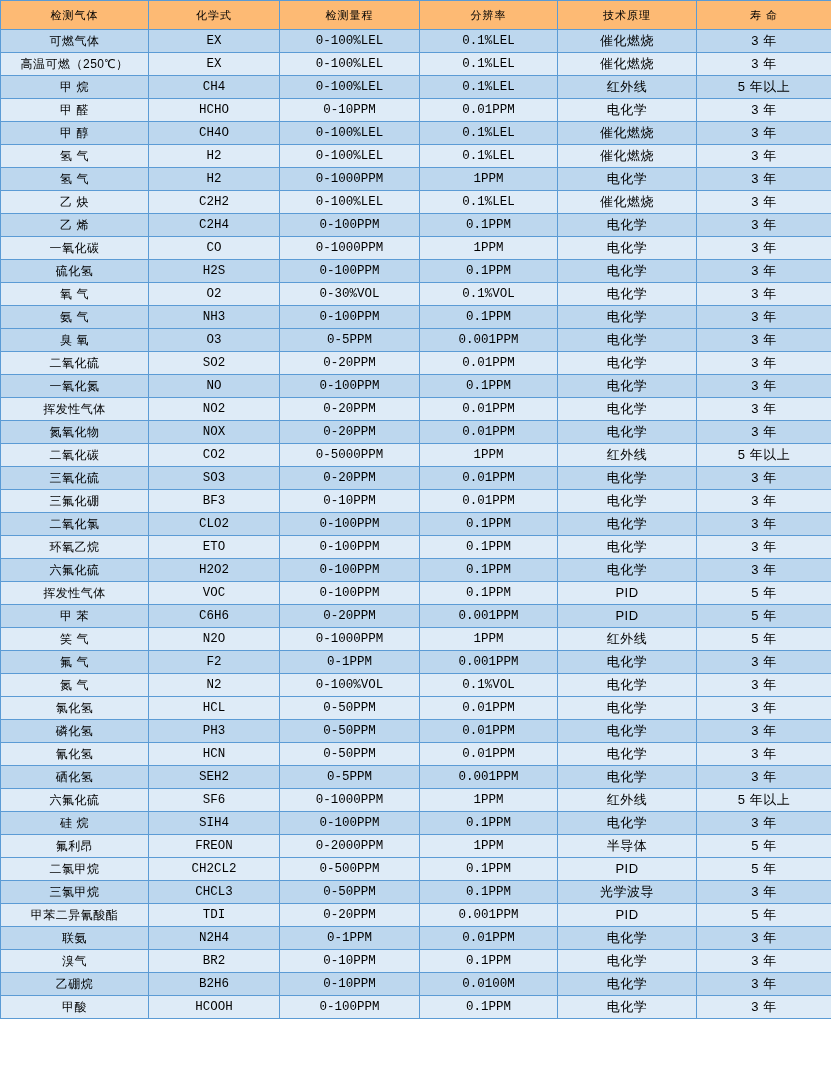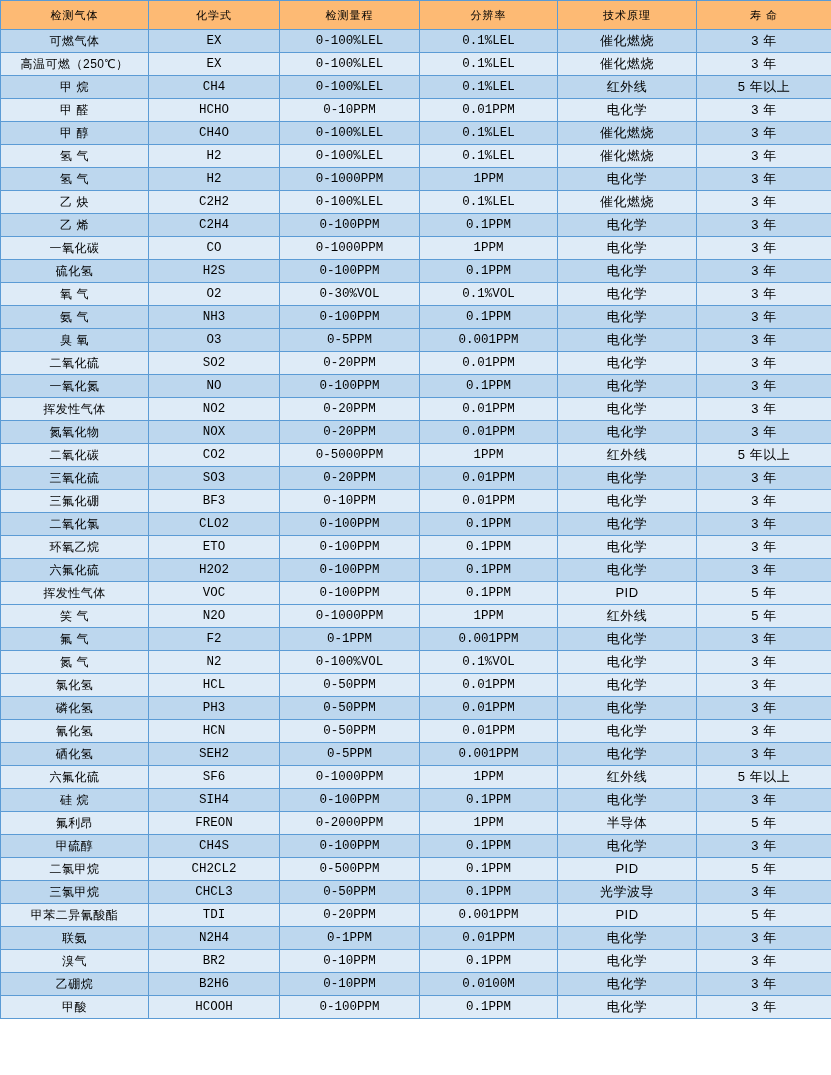--- a/index.html
+++ b/index.html
@@ -281,20 +281,28 @@
         <td class="life">3 年</td>
       </tr>
       <tr class="alt">
         <td class="name">挥发性气体</td>
         <td class="formula">VOC</td>
         <td class="range">0-100PPM</td>
         <td class="resolution">0.1PPM</td>
         <td class="principle">PID</td>
         <td class="life">5 年</td>
       </tr>
+      <tr>
+        <td class="name">甲 苯</td>
+        <td class="formula">C6H6</td>
+        <td class="range">0-20PPM</td>
+        <td class="resolution">0.001PPM</td>
+        <td class="principle">PID</td>
+        <td class="life">5 年</td>
+      </tr>
       <tr class="alt">
         <td class="name">笑 气</td>
         <td class="formula">N2O</td>
         <td class="range">0-1000PPM</td>
         <td class="resolution">1PPM</td>
         <td class="principle">红外线</td>
         <td class="life">5 年</td>
       </tr>
       <tr>
         <td class="name">氟 气</td>
@@ -361,28 +369,20 @@
         <td class="life">3 年</td>
       </tr>
       <tr class="alt">
         <td class="name">氟利昂</td>
         <td class="formula">FREON</td>
         <td class="range">0-2000PPM</td>
         <td class="resolution">1PPM</td>
         <td class="principle">半导体</td>
         <td class="life">5 年</td>
       </tr>
-      <tr>
-        <td class="name">甲硫醇</td>
-        <td class="formula">CH4S</td>
-        <td class="range">0-100PPM</td>
-        <td class="resolution">0.1PPM</td>
-        <td class="principle">电化学</td>
-        <td class="life">3 年</td>
-      </tr>
       <tr class="alt">
         <td class="name">二氯甲烷</td>
         <td class="formula">CH2CL2</td>
         <td class="range">0-500PPM</td>
         <td class="resolution">0.1PPM</td>
         <td class="principle">PID</td>
         <td class="life">5 年</td>
       </tr>
       <tr>
         <td class="name">三氯甲烷</td>

